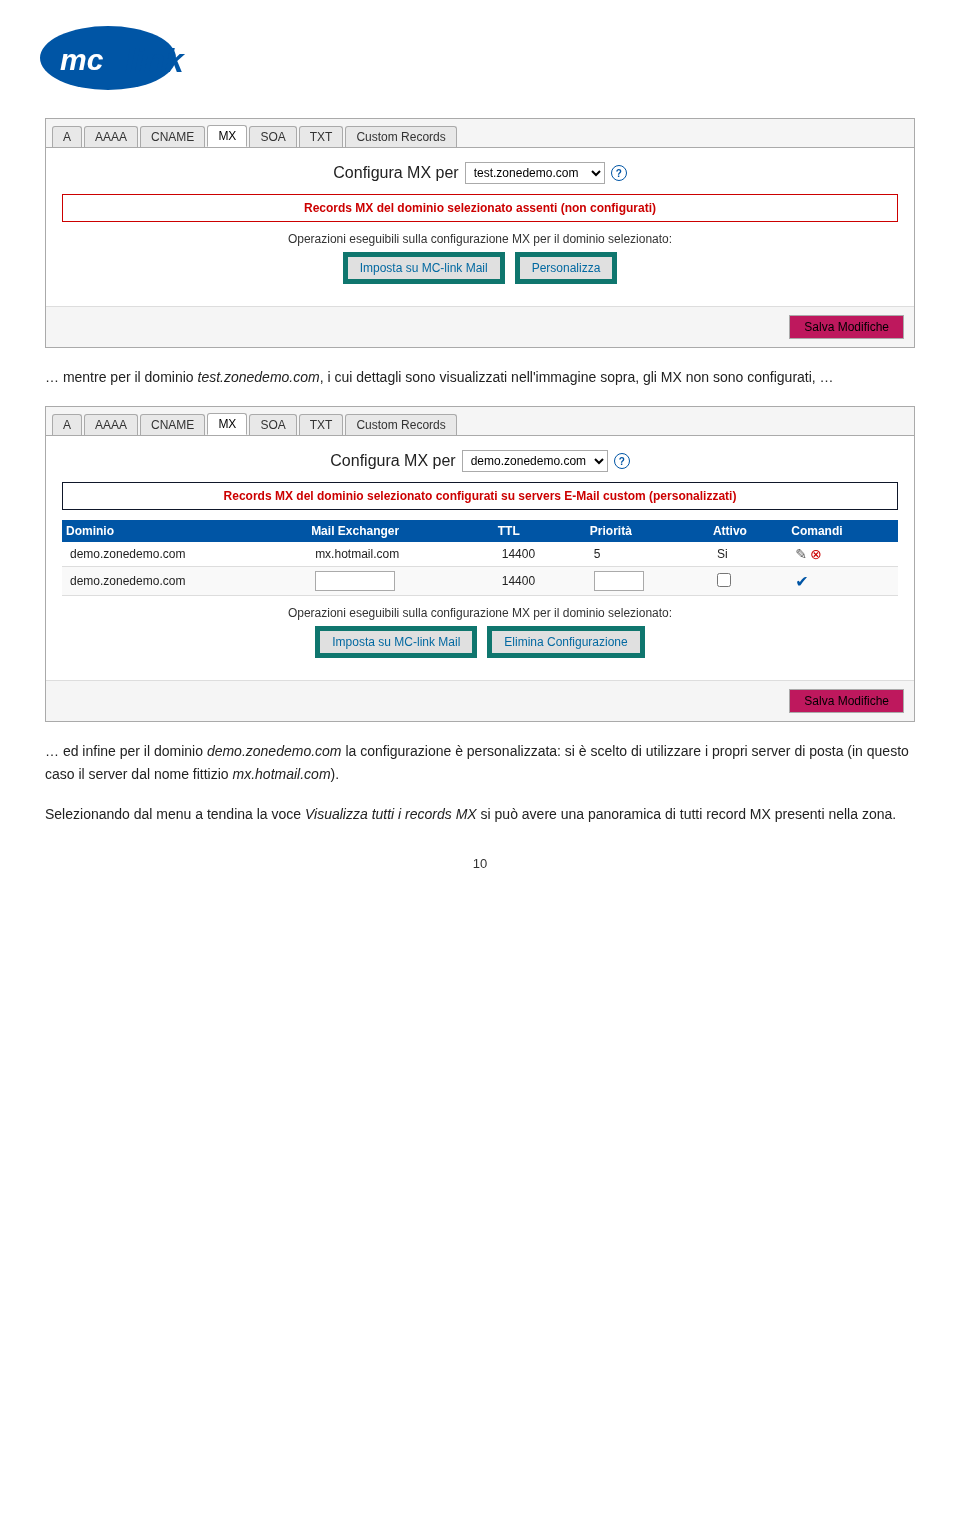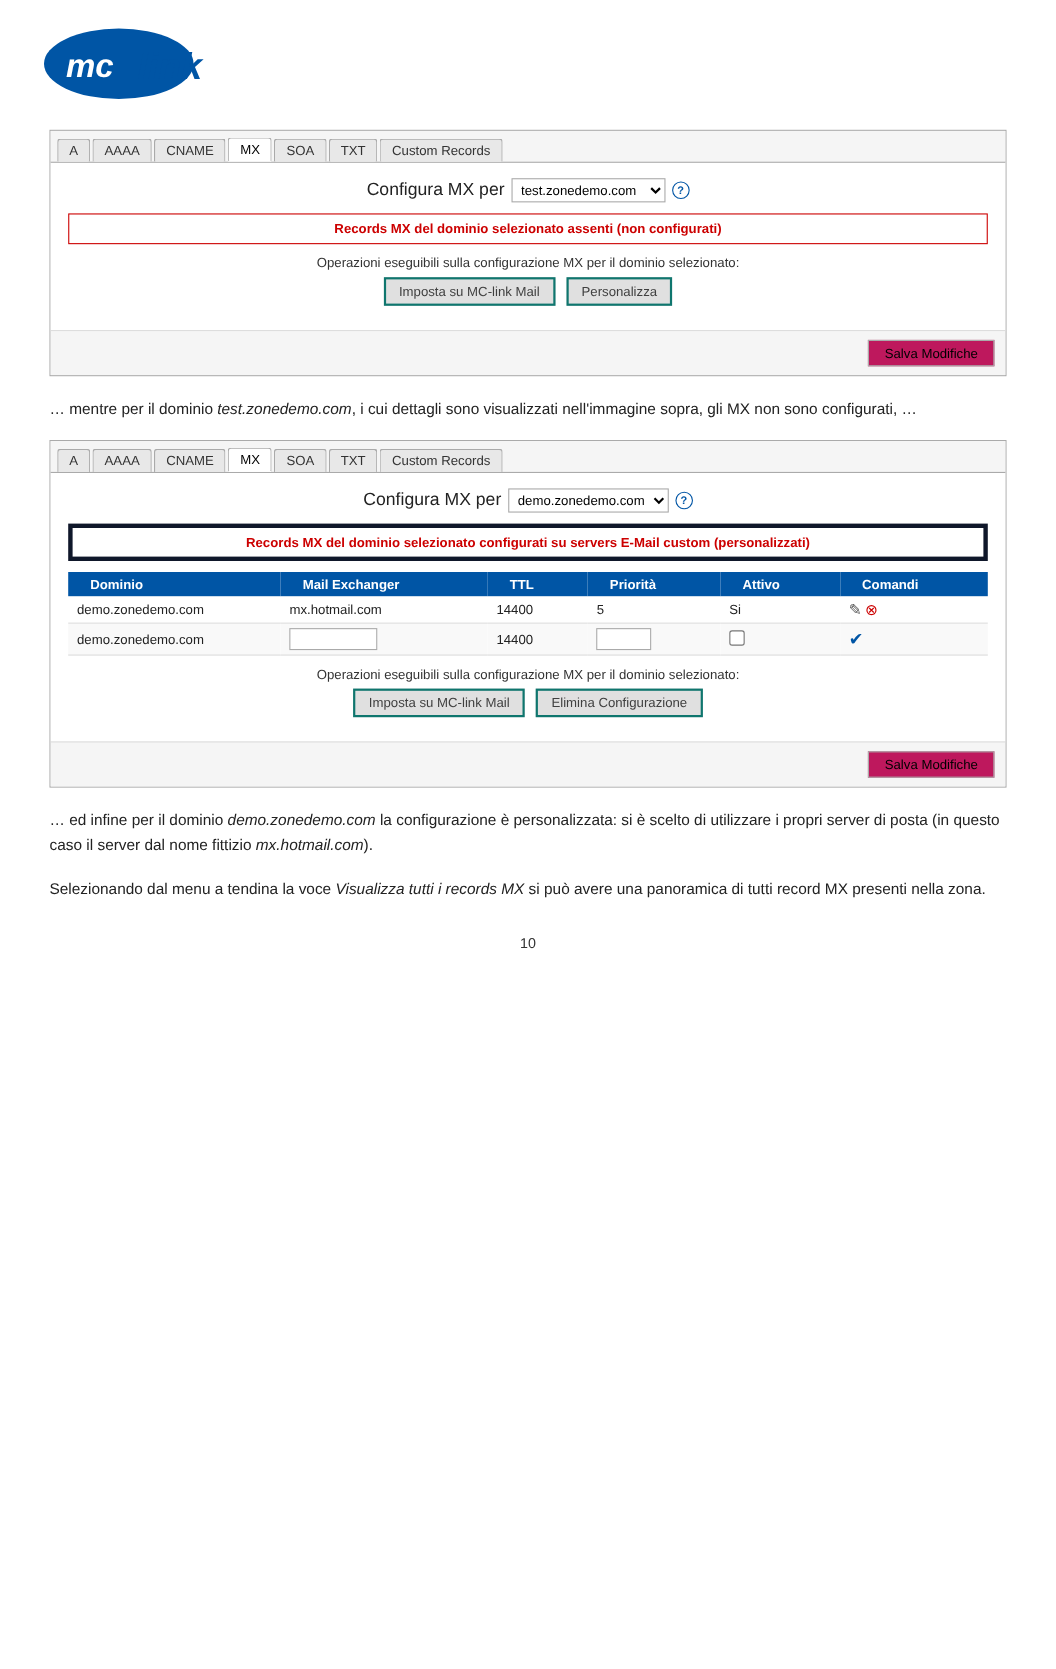--- a/index.html
+++ b/index.html
@@ -100,21 +100,21 @@
     .alert-red {
       border: 1px solid #cc0000;
       color: #cc0000;
       font-weight: bold;
       font-size: 12px;
       text-align: center;
       padding: 6px 20px;
       margin-bottom: 10px;
     }
     .alert-green {
-      border: 4px solid #0f172a;
+      border: 1px solid #0f172a;
       color: #cc0000;
       font-weight: bold;
       font-size: 12px;
       text-align: center;
       padding: 6px 4px;
       margin-bottom: 10px;
     }
 
     
     .ops-label {
@@ -124,25 +124,25 @@
       color: #333;
     }
     .ops-buttons {
       display: flex;
       justify-content: center;
       gap: 10px;
       margin-bottom: 6px;
     }
     .btn-gray {
       background: #e0e0e0;
-      border: 2px solid #0f766e;
+      border: 5px solid #0f766e;
       padding: 4px 12px;
       font-size: 12px;
       cursor: pointer;
-      color: #404040;
+      color: #0369a1;
     }
 
     
     .save-row {
       display: flex;
       justify-content: flex-end;
       padding: 8px 10px 8px 0;
       background: #f5f5f5;
       border-top: 1px solid #ddd;
     }
@@ -158,21 +158,21 @@
     
     .mx-table {
       width: 100%;
       border-collapse: collapse;
       margin-bottom: 10px;
       font-size: 12px;
     }
     .mx-table th {
       background: #0055a5;
       color: #fff;
-      padding: 4px 20px;
+      padding: 4px 4px;
       text-align: left;
       font-weight: bold;
       font-size: 12px;
     }
     .mx-table td {
       padding: 4px 8px;
       border-bottom: 1px solid #ddd;
       font-size: 12px;
     }
     .mx-table tr:nth-child(even) td { background: #f9f9f9; }

